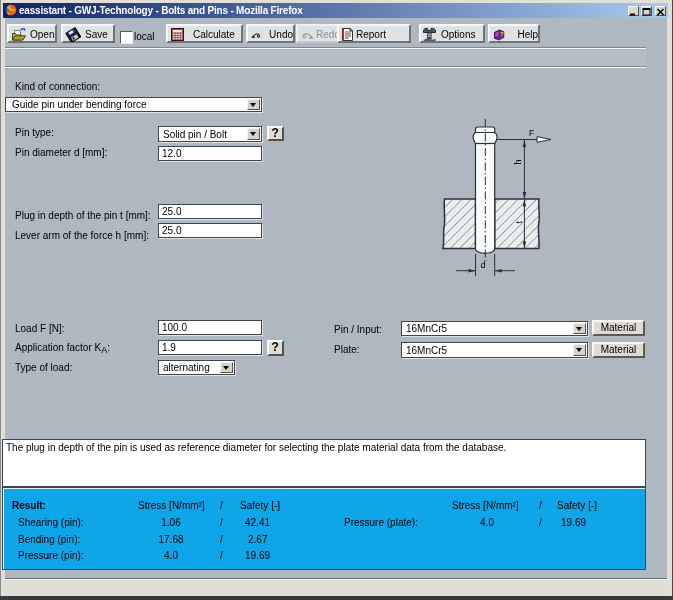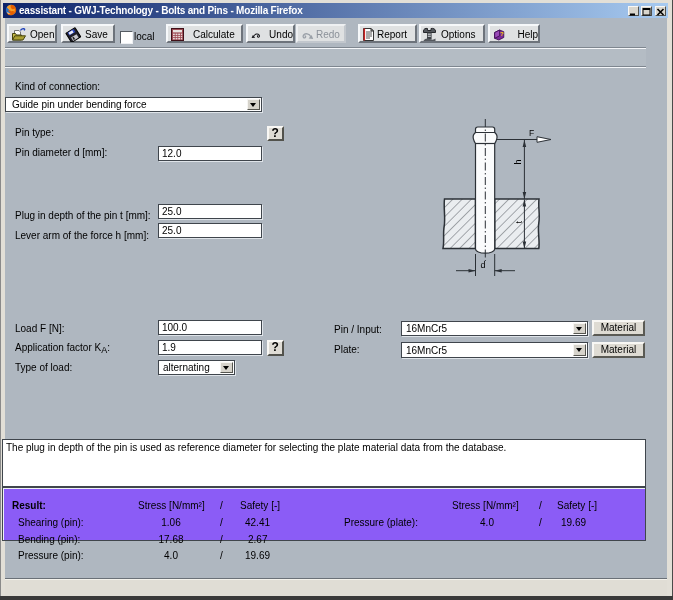--- a/index.html
+++ b/index.html
@@ -115,21 +115,21 @@
 </div>
 <div class="abs tbbtn dis" style="left:291px;top:6px;width:50px;height:19px">
   <svg style="margin-left:3px" width="13" height="10" viewBox="0 0 13 10">
     <g transform="translate(13,0) scale(-1,1)">
     <path d="M0.8 9 L5.4 8.4 L2.4 5 Z" fill="#9aa0a8"></path>
     <path d="M3.2 6.8 C4.6 3.4 9 2.9 10.5 5.1 C11.6 6.8 10.2 8.5 8.9 7.7 C7.9 7.1 8.3 5.7 9.4 5.8" fill="none" stroke="#9aa0a8" stroke-width="1.3"></path>
     </g>
   </svg>
   <span style="margin-left:2px">Redo</span>
 </div>
-<div class="abs tbbtn" style="left:353px;top:6px;width:59px;height:19px">
+<div class="abs tbbtn" style="left:332px;top:6px;width:74px;height:19px">
   <svg style="margin-left:1px" width="14" height="15" viewBox="0 0 14 15">
     <path d="M2.5 1.5 L10 1.5 L12.5 4 L12.5 13.5 L2.5 13.5 Z" fill="#fff" stroke="#333"></path>
     <path d="M10 1.5 L10 4 L12.5 4 Z" fill="#c8c8c8" stroke="#333"></path>
     <rect x="2.5" y="1.5" width="1.6" height="12" fill="#cc2222"></rect>
     <g stroke="#555">
           <line x1="5" y1="5" x2="11" y2="5"></line>
           <line x1="5" y1="7" x2="11" y2="7"></line>
           <line x1="5" y1="9" x2="11" y2="9"></line>
           <line x1="5" y1="11" x2="9" y2="11"></line>
         </g>
@@ -159,20 +159,24 @@
 <div class="abs etch" style="left:0;top:29px;width:641px"></div>
 <div class="abs etch" style="left:0;top:48px;width:641px"></div>
 
 <div class="abs lbl" style="left:10px;top:61.5px">Kind of connection:</div>
 <div class="abs combo" style="left:0px;top:79px;width:257px;height:15px">
       <span class="txt" style="left:6px">Guide pin under bending force</span>
       <span class="cbtn"></span>
     </div>
 
 <div class="abs lbl" style="left:10px;top:108px">Pin type:</div>
+<div class="abs combo" style="left:153px;top:108px;width:104px;height:16px">
+      <span class="txt" style="top:2px">Solid pin / Bolt</span>
+      <span class="cbtn"></span>
+    </div>
 <div class="abs qbtn" style="left:262px;top:107.5px;width:16.5px;height:15.5px">?</div>
 <div class="abs lbl" style="left:10px;top:128px">Pin diameter d [mm]:</div>
 <div class="abs field" style="left:153px;top:128px;width:104px;height:15px">12.0</div>
 <div class="abs lbl" style="left:10px;top:190.5px">Plug in depth of the pin t [mm]:</div>
 <div class="abs field" style="left:153px;top:186px;width:104px;height:15px">25.0</div>
 <div class="abs lbl" style="left:10px;top:210.5px">Lever arm of the force h [mm]:</div>
 <div class="abs field" style="left:153px;top:205px;width:104px;height:15px">25.0</div>
 
 <svg class="abs" style="left:435px;top:100px" width="120" height="162" viewBox="0 0 120 162">
   <defs>
@@ -239,21 +243,21 @@
 <div class="abs combo" style="left:396px;top:324px;width:187px;height:16px">
       <span class="txt" style="top:2px">16MnCr5</span>
       <span class="cbtn"></span>
     </div>
 <div class="abs matbtn" style="left:587px;top:324px;width:53px;height:16px">Material</div>
 
 <div class="abs" style="left:-3px;top:421px;width:644px;height:48px;background:#fff;border:1px solid #3f454c">
   <div style="margin:1px 0 4px 3px;font-size:10px;line-height:13px">The plug in depth of the pin is used as reference diameter for selecting the plate material data from the database.</div>
 </div>
 
-<div class="abs" style="left:-3px;top:469px;width:644px;height:54px;background:#8b5cf6;border:1px solid;border-color:#40464c;box-shadow:inset 1px 1px 0 #eef1f5">
+<div class="abs" style="left:-3px;top:469px;width:644px;height:83px;background:#0ea5e9;border:1px solid;border-color:#40464c;box-shadow:inset 1px 1px 0 #eef1f5">
   <div class="abs lbl" style="left:9px;top:11px;font-weight:bold">Result:</div>
   <div class="abs lbl" style="left:135px;top:11px">Stress [N/mm²]</div>
   <div class="abs lbl" style="left:217px;top:11px">/</div>
   <div class="abs lbl" style="left:237px;top:11px">Safety [-]</div>
   <div class="abs lbl" style="left:15px;top:28px">Shearing (pin):</div>
   <div class="abs lbl" style="left:157px;top:28px;width:22px;text-align:center">1.06</div>
   <div class="abs lbl" style="left:217px;top:28px">/</div>
   <div class="abs lbl" style="left:242px;top:28px">42.41</div>
   <div class="abs lbl" style="left:15px;top:45px">Bending (pin):</div>
   <div class="abs lbl" style="left:154px;top:45px;width:28px;text-align:center">17.68</div>

